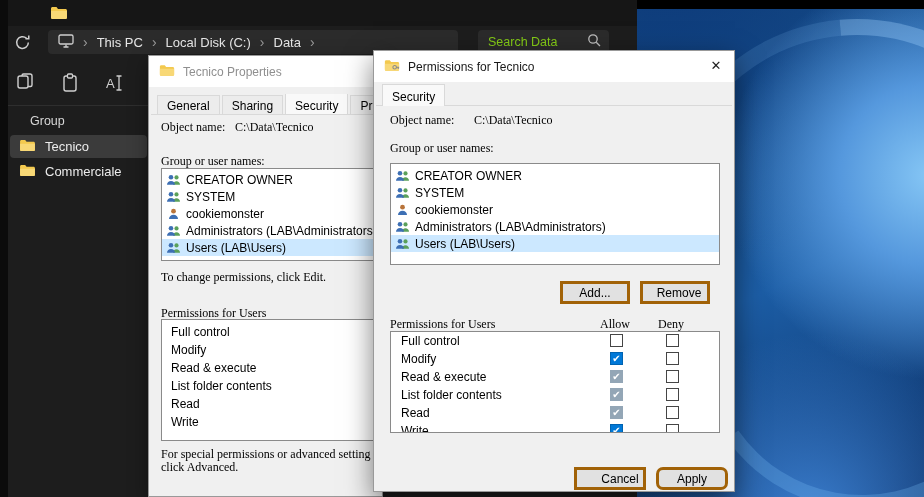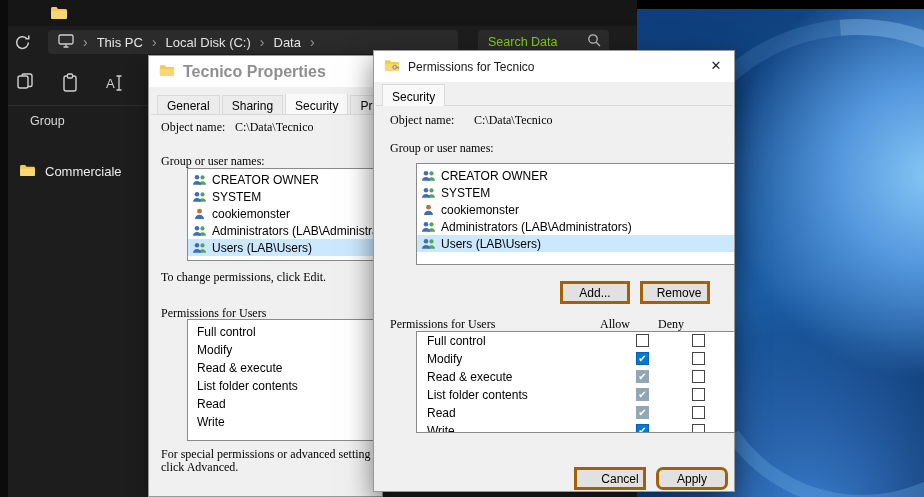--- a/index.html
+++ b/index.html
@@ -46,41 +46,41 @@
   .f1 { top:135px; } .f2 { top:160px; }
   .leftstrip { position:absolute; left:0; top:0; width:8px; height:497px; background:#0b0b0b; }
 
   
   .dlg { position:absolute; background:#f0f0f0; border:1px solid #999; font-size:12px; color:#000; }
   .props { left:148px; top:55px; width:235px; height:442px; z-index:5; box-shadow:0 6px 18px rgba(0,0,0,.4); overflow:hidden; }
   .perms { left:373px; top:50px; width:362px; height:442px; z-index:10; box-shadow:0 10px 26px rgba(0,0,0,.5); overflow:hidden; }
 
   .tbar { position:absolute; left:0; top:0; right:0; height:31px; background:#fff;
           display:flex; align-items:center; padding:0 10px; gap:8px; }
-  .props .ttl { color:#8f8f8f; font-size:16px;font-weight:bold; }
+  .props .ttl { color:#8f8f8f; font-size:12px; }
   .perms .ttl { color:#191919; font-size:12px; }
   .closebtn { position:absolute; right:0; top:0; width:36px; height:30px; text-align:center;
               line-height:30px; font-size:13px; color:#222; }
 
   .tabs { position:absolute; left:8px; height:20px; display:flex; align-items:flex-end; }
   .props .tabs { top:38px; right:0; overflow:hidden;text-align:center; }
   .perms .tabs { top:34px; }
   .wtab { padding:3px 9px; border:1px solid #d9d9d9; border-bottom:none; background:#ececec;
           margin-right:2px; white-space:nowrap; font-size:12px; height:19px; }
   .wtab.active { background:#f9f9f9; height:22px; padding-top:5px; position:relative; z-index:3; margin-bottom:-1px; }
   .pline { position:absolute; left:2px; right:2px; border-top:1px solid #d9d9d9; z-index:1; }
   .props .pline { top:58px; } .perms .pline { top:54px; }
 
   .lab { position:absolute; font-size:12px; white-space:nowrap;font-family:Liberation Serif, serif; }
   .props .objl { left:12px; top:64px; }  .props .objv { left:86px;  top:64px; }
   .props .glab { left:12px; top:98px; }
   .perms .objl { left:16px; top:62px; }  .perms .objv { left:100px; top:62px; }
   .perms .glab { left:16px; top:90px; }
 
-  .box { position:absolute; background:#fff; border:1px solid #8a8a8a; overflow:hidden;margin-left:26px; }
+  .box { position:absolute; background:#fff; border:1px solid #8a8a8a; overflow:hidden; }
   .props .glist { left:12px; top:112px; width:213px; height:93px;  padding-top:2px; }
   .perms .glist { left:16px; top:112px; width:330px; height:102px; padding-top:3px; }
   .grow { height:17px; display:flex; align-items:center; gap:5px; padding:0 2px 0 4px;
           font-size:12px; white-space:nowrap; }
   .grow.selected { background:#cce8ff; }
   .grow svg { flex:0 0 auto; }
 
   .props .edit-hint { left:12px; top:214px; }
   .props .plabel    { left:12px; top:250px; }
   .props .plist     { left:12px; top:263px; width:213px; height:122px; padding-top:3px; }
@@ -179,20 +179,29 @@
     <span class="tico t3">
       <svg width="24" height="22" viewBox="0 0 24 22">
           <text x="2" y="16" font-size="13" fill="#d0d0d0" font-family="sans-serif">A</text>
           <path d="M15 4v14M12.5 4h5M12.5 18h5" stroke="#d0d0d0" stroke-width="1.3" fill="none"></path>
         </svg>
     </span>
   </div>
 
   <div class="colname">Group</div>
 
+  <div class="fitem sel f1">
+    <span>
+      <svg width="17" height="13" viewBox="0 0 18 14">
+          <path d="M1 2.5C1 1.7 1.7 1 2.5 1h4l1.5 2h7.5c.8 0 1.5.7 1.5 1.5V11.5c0 .8-.7 1.5-1.5 1.5h-13C1.7 13 1 12.3 1 11.5z" fill="#f3c94e"></path>
+          <path d="M1 5h16v6.5c0 .8-.7 1.5-1.5 1.5h-13C1.7 13 1 12.3 1 11.5z" fill="#f8d876"></path>
+        </svg>
+    </span>
+    <span>Tecnico</span>
+  </div>
   <div class="fitem f2">
     <span>
       <svg width="17" height="13" viewBox="0 0 18 14">
           <path d="M1 2.5C1 1.7 1.7 1 2.5 1h4l1.5 2h7.5c.8 0 1.5.7 1.5 1.5V11.5c0 .8-.7 1.5-1.5 1.5h-13C1.7 13 1 12.3 1 11.5z" fill="#f3c94e"></path>
           <path d="M1 5h16v6.5c0 .8-.7 1.5-1.5 1.5h-13C1.7 13 1 12.3 1 11.5z" fill="#f8d876"></path>
         </svg>
     </span>
     <span>Commerciale</span>
   </div>
 

